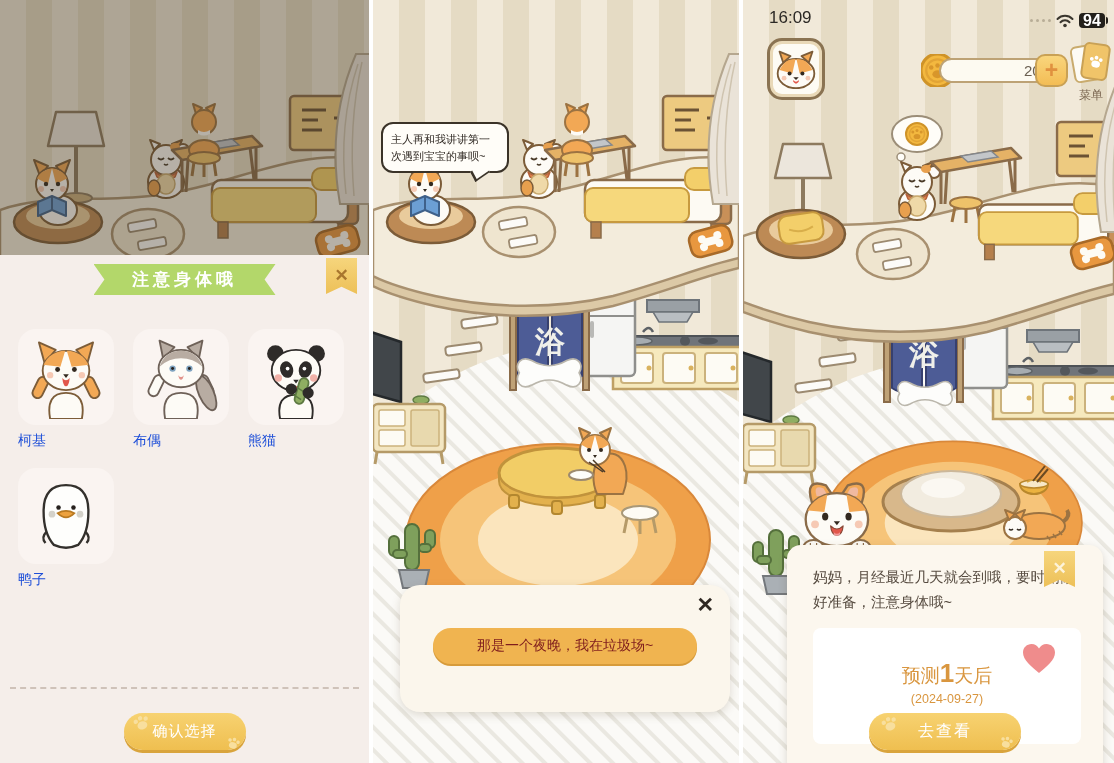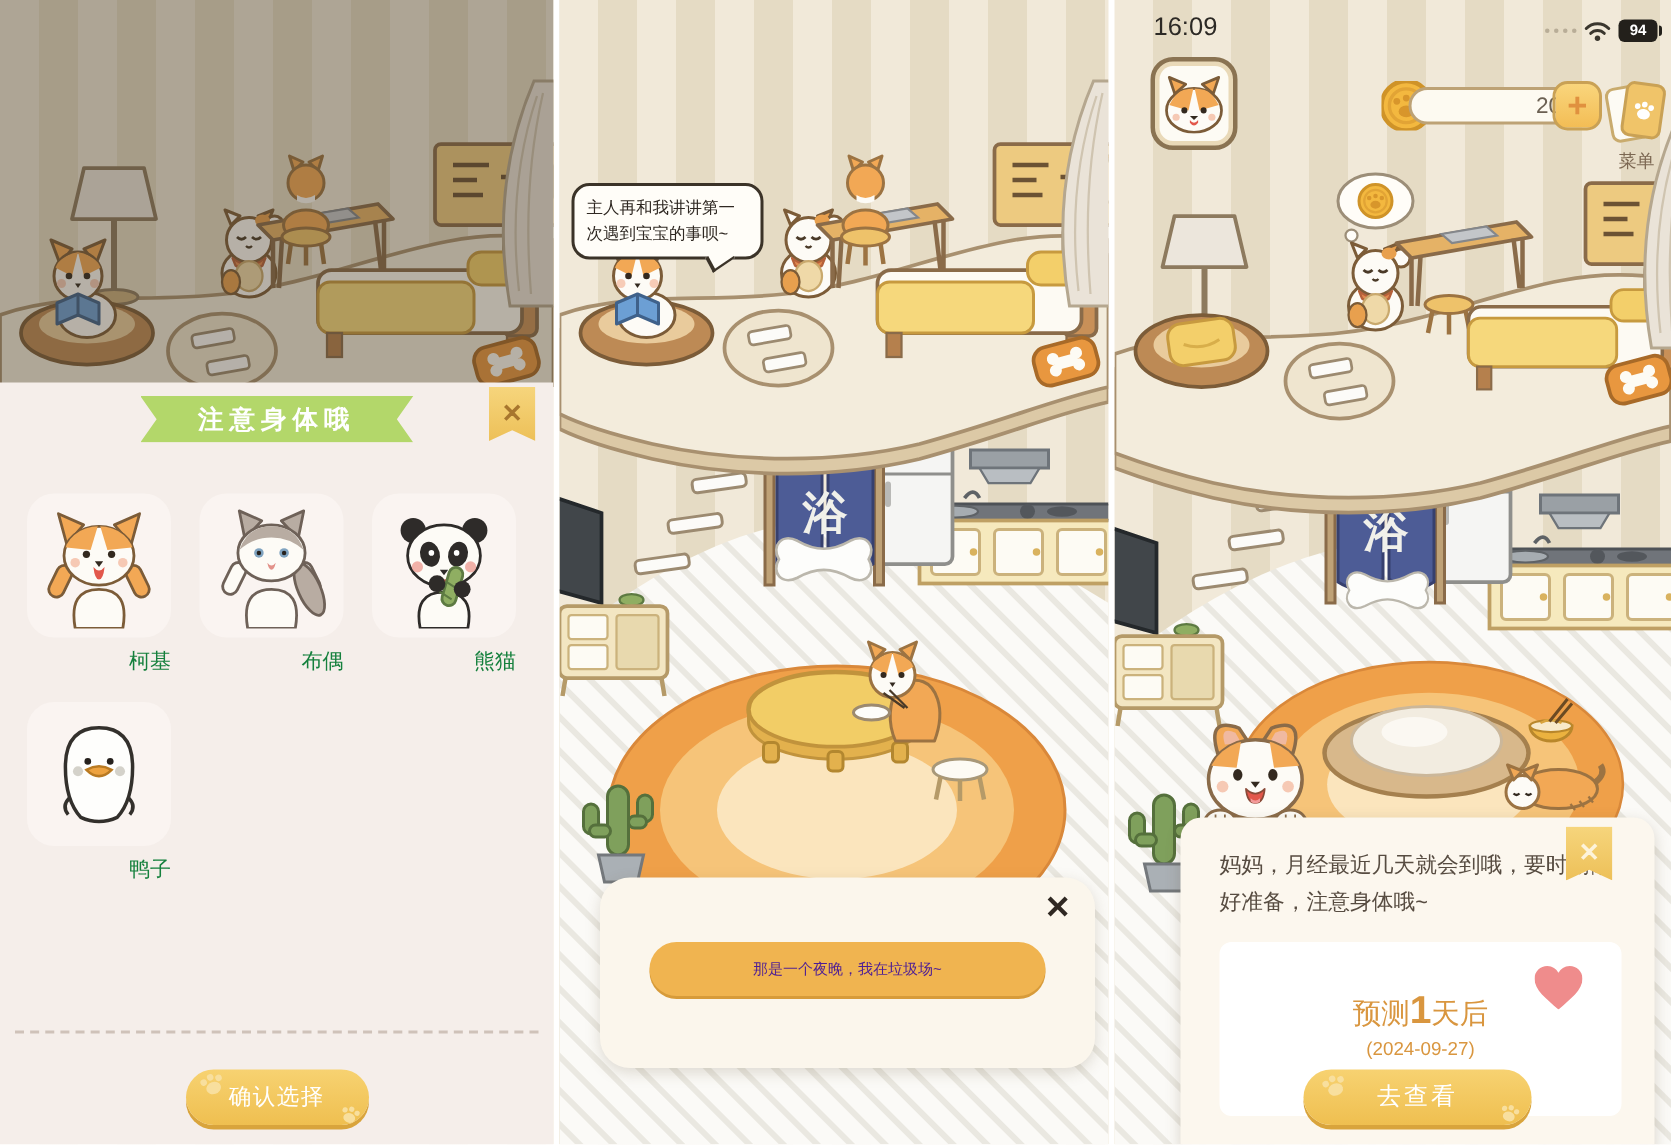--- a/index.html
+++ b/index.html
@@ -27,21 +27,21 @@
   .ribbon { position:absolute; top:9px; left:50%; transform:translateX(-50%);
             width:182px; height:31px; background:#b3d76a;
             clip-path:polygon(0 0,100% 0,94% 50%,100% 100%,0 100%,6% 50%);
             display:flex; align-items:center; justify-content:center;
             color:#fff; font-size:17px; font-weight:700; letter-spacing:4px; }
   .cards { position:absolute; top:74px; left:18px; width:333px;
            display:flex; flex-wrap:wrap; gap:18px 19px; }
   .pet-card { width:96px; cursor:pointer; }
   .pet-img { width:96px; height:96px; background:#faf4f1; border-radius:18px;
              display:flex; align-items:center; justify-content:center; }
-  .pet-label { text-align:right; color:#15803d; font-size:14px; margin-top:7px; }
+  .pet-label { text-align:left; color:#1d4ed8; font-size:14px; margin-top:7px; }
   .dash-divider { position:absolute; top:432px; left:10px; right:10px;
                   border-top:2px dashed #cfc2b9; }
   .gold-btn { position:absolute; left:50%; transform:translateX(-50%); border:none;
               border-radius:20px; background:linear-gradient(#f7d271,#efbf50);
               box-shadow:0 3px 0 #d9a43c; color:#fff; font-weight:400; cursor:pointer; }
   .confirm-btn { top:458px; width:122px; height:37px; font-size:15px; letter-spacing:1px; }
   .pawdec { position:absolute; }
 
   
   .speech-bubble { position:absolute; left:8px; top:122px; width:128px; z-index:2;
@@ -52,48 +52,48 @@
                    border-right:2px solid #3b3328; border-bottom:2px solid #3b3328;
                    transform:skewX(-25deg) rotate(45deg); }
   .dialog2 { position:absolute; left:27px; right:9px; top:585px; height:127px;
              background:#fbf6ec; border-radius:20px; z-index:3;
              box-shadow:0 3px 10px rgba(90,70,40,.18); }
   .dialog2-close { position:absolute; top:8px; right:16px; border:none; background:none;
                    font-size:21px; font-weight:700; color:#2f2822; cursor:pointer; }
   .story-btn { position:absolute; top:43px; left:50%; transform:translateX(-50%);
                width:264px; height:36px; border:none; border-radius:18px;
                background:#f0b450; box-shadow:0 2px 0 #d79b3a;
-               color:#4c1d95; font-size:10px; cursor:pointer; }
+               color:#7f1d1d; font-size:14px; cursor:pointer; }
 
   
   .hud { position:absolute; inset:0; z-index:2; pointer-events:none; }
   .hud > * { pointer-events:auto; }
   .time { position:absolute; top:8px; left:26px; font-size:17px; font-weight:400; color:#2c2925; }
   .sicons { position:absolute; top:13px; right:9px; display:flex; align-items:center; gap:5px; }
   .sig-dots { display:flex; gap:2.5px; align-items:center; }
   .sig-dots i { width:3.5px; height:3.5px; border-radius:50%; background:#b8ad97; }
   .battery { width:26px; height:15px; background:#23201b; border-radius:4px; color:#fff;
-             font-size:10px; font-weight:700; text-align:center; line-height:15px; position:relative; }
+             font-size:16px; font-weight:700; text-align:center; line-height:15px; position:relative; }
   .battery:after { content:""; position:absolute; right:-3px; top:4px; width:2px; height:7px;
              background:#23201b; border-radius:0 2px 2px 0; }
   .avatar-btn { position:absolute; top:38px; left:24px; width:58px; height:62px;
                 border:3px solid #8a7352; border-radius:15px; background:#e9d9b8;
                 padding:3px; cursor:pointer; }
   .avatar-inner { width:100%; height:100%; background:#fdfbf4; border-radius:9px;
                   display:flex; align-items:center; justify-content:center; }
   .coin-bar { position:absolute; top:58px; left:196px; width:112px; height:25px;
               background:#fdfaf1; border:2px solid #bda275; border-radius:13px;
               display:flex; align-items:center; justify-content:flex-end;
               color:#6b6052; font-size:15px; }
   .coin-ico { position:absolute; top:54px; left:178px; }
   .plus-btn { position:absolute; top:54px; left:292px; width:33px; height:33px;
               border-radius:10px; background:linear-gradient(#f9d57c,#f3bd55);
               border:2px solid #c9a155; color:#e0913f; font-size:23px; font-weight:700;
               line-height:27px; text-align:center; cursor:pointer; }
-  .menu-btn { position:absolute; top:54px; right:0; width:46px; text-align:center; cursor:pointer; }
+  .menu-btn { position:absolute; top:42px; right:0; width:46px; text-align:center; cursor:pointer; }
   .menu-cards { position:relative; width:42px; height:44px; margin:0 auto; }
   .mc-back { position:absolute; left:2px; top:3px; width:27px; height:37px; background:#fdfbf4;
              border:2px solid #c9ab6d; border-radius:6px; transform:rotate(-10deg); }
   .mc-front { position:absolute; left:12px; top:1px; width:27px; height:37px; background:#f0c469;
               border:2px solid #c9a155; border-radius:6px; transform:rotate(8deg);
               display:flex; align-items:center; justify-content:center; }
   .menu-label { color:#7b6752; font-size:12px; margin-top:1px; }
   .dialog3 { position:absolute; left:44px; right:11px; top:545px; bottom:-12px;
              background:#fcf7ee; border-radius:14px; z-index:3;
              box-shadow:0 3px 10px rgba(90,70,40,.2); }

